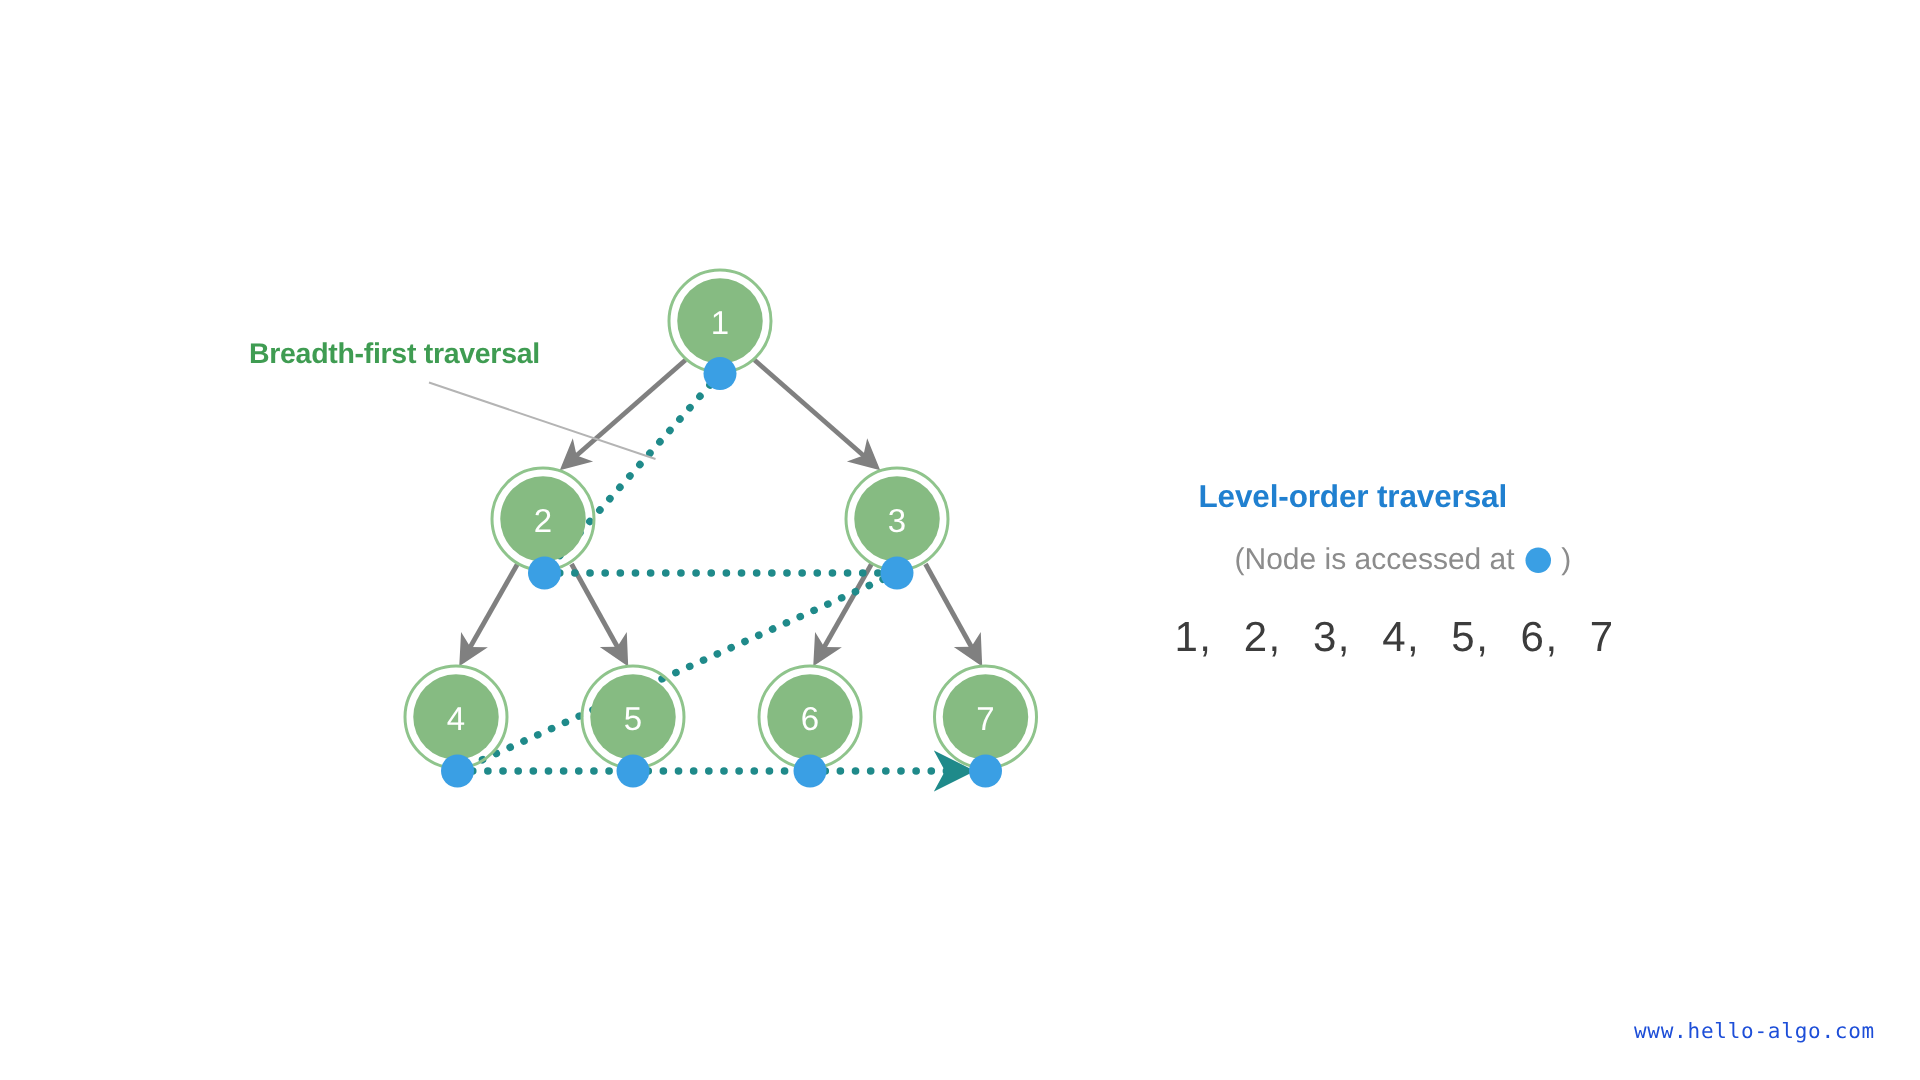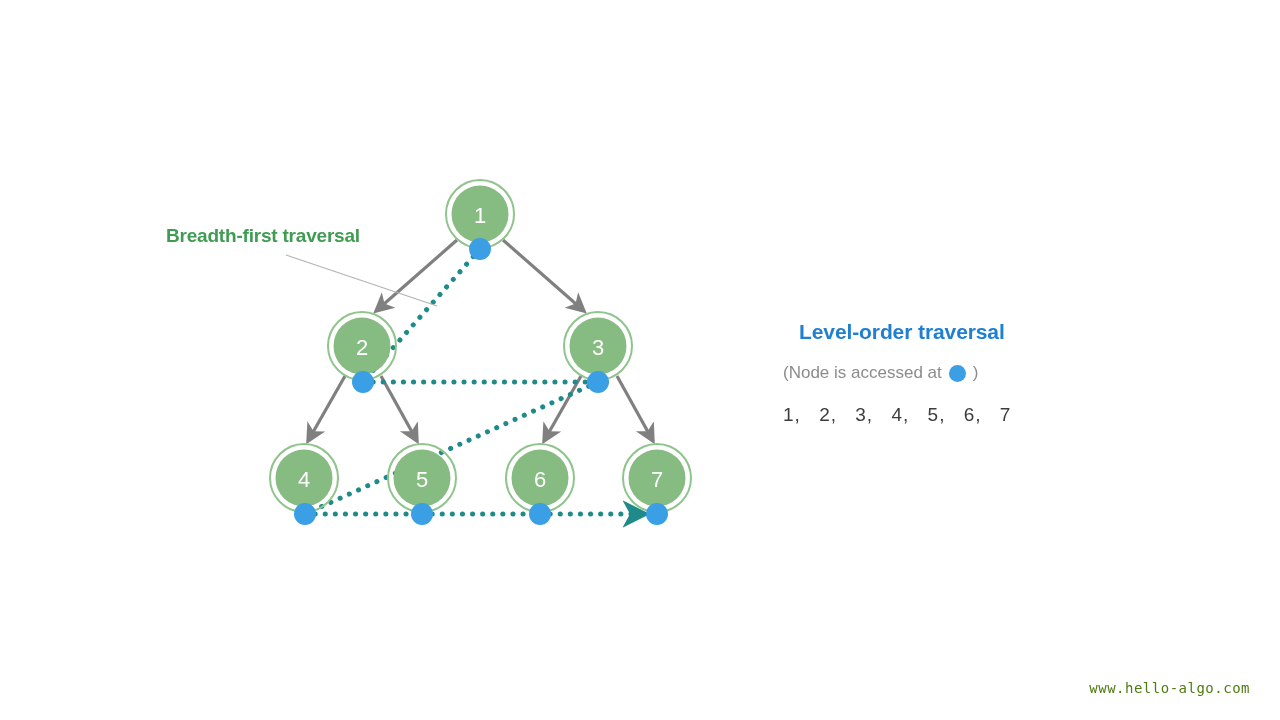--- a/index.html
+++ b/index.html
@@ -36,57 +36,58 @@
     font-size: 21px;
     font-weight: bold;
     color: #2080d0;
     letter-spacing: -0.1px;
     line-height: 26px;
     margin: 16px;
     white-space: nowrap;
   }
   .legend-sub {
     margin-top: 9px;
-    font-size: 17px;
+    font-size: 20px;
     color: #8c8c8c;
     line-height: 24px;
     white-space: nowrap;
     display: flex;
     align-items: center;
+    margin-left: 40px;
   }
   .legend-sub .sub-txt-a { margin-right: 7px; }
   .legend-sub .sub-txt-b { margin-left: 7px; }
   .inline-dot {
     display: inline-block;
     width: 17px;
     height: 17px;
     border-radius: 50%;
     background: #3a9fe4;
     vertical-align: middle;
   }
   .legend-seq {
-    margin-top: 17px;
-    font-size: 19px;
+    margin-top: 27px;
+    font-size: 28px;
     color: #3c3c3c;
     letter-spacing: 1px;
     line-height: 26px;
     white-space: nowrap;
   }
   .legend-seq span.seq-item { margin-right: 12px; }
   .legend-seq span.seq-item:last-child { margin-right: 0; }
 
   
   .watermark {
     position: absolute;
     right: 30px;
     bottom: 24px;
     font-family: "DejaVu Sans Mono", "Liberation Mono", monospace;
     font-size: 14px;
     letter-spacing: 0.5px;
-    color: #4d7c0f;
+    color: #1d4ed8;
     white-space: nowrap;
   }
 
   
   .node-label {
     font-family: "Liberation Sans", sans-serif;
     font-size: 22px;
     fill: #ffffff;
     text-anchor: middle;
     dominant-baseline: central;

